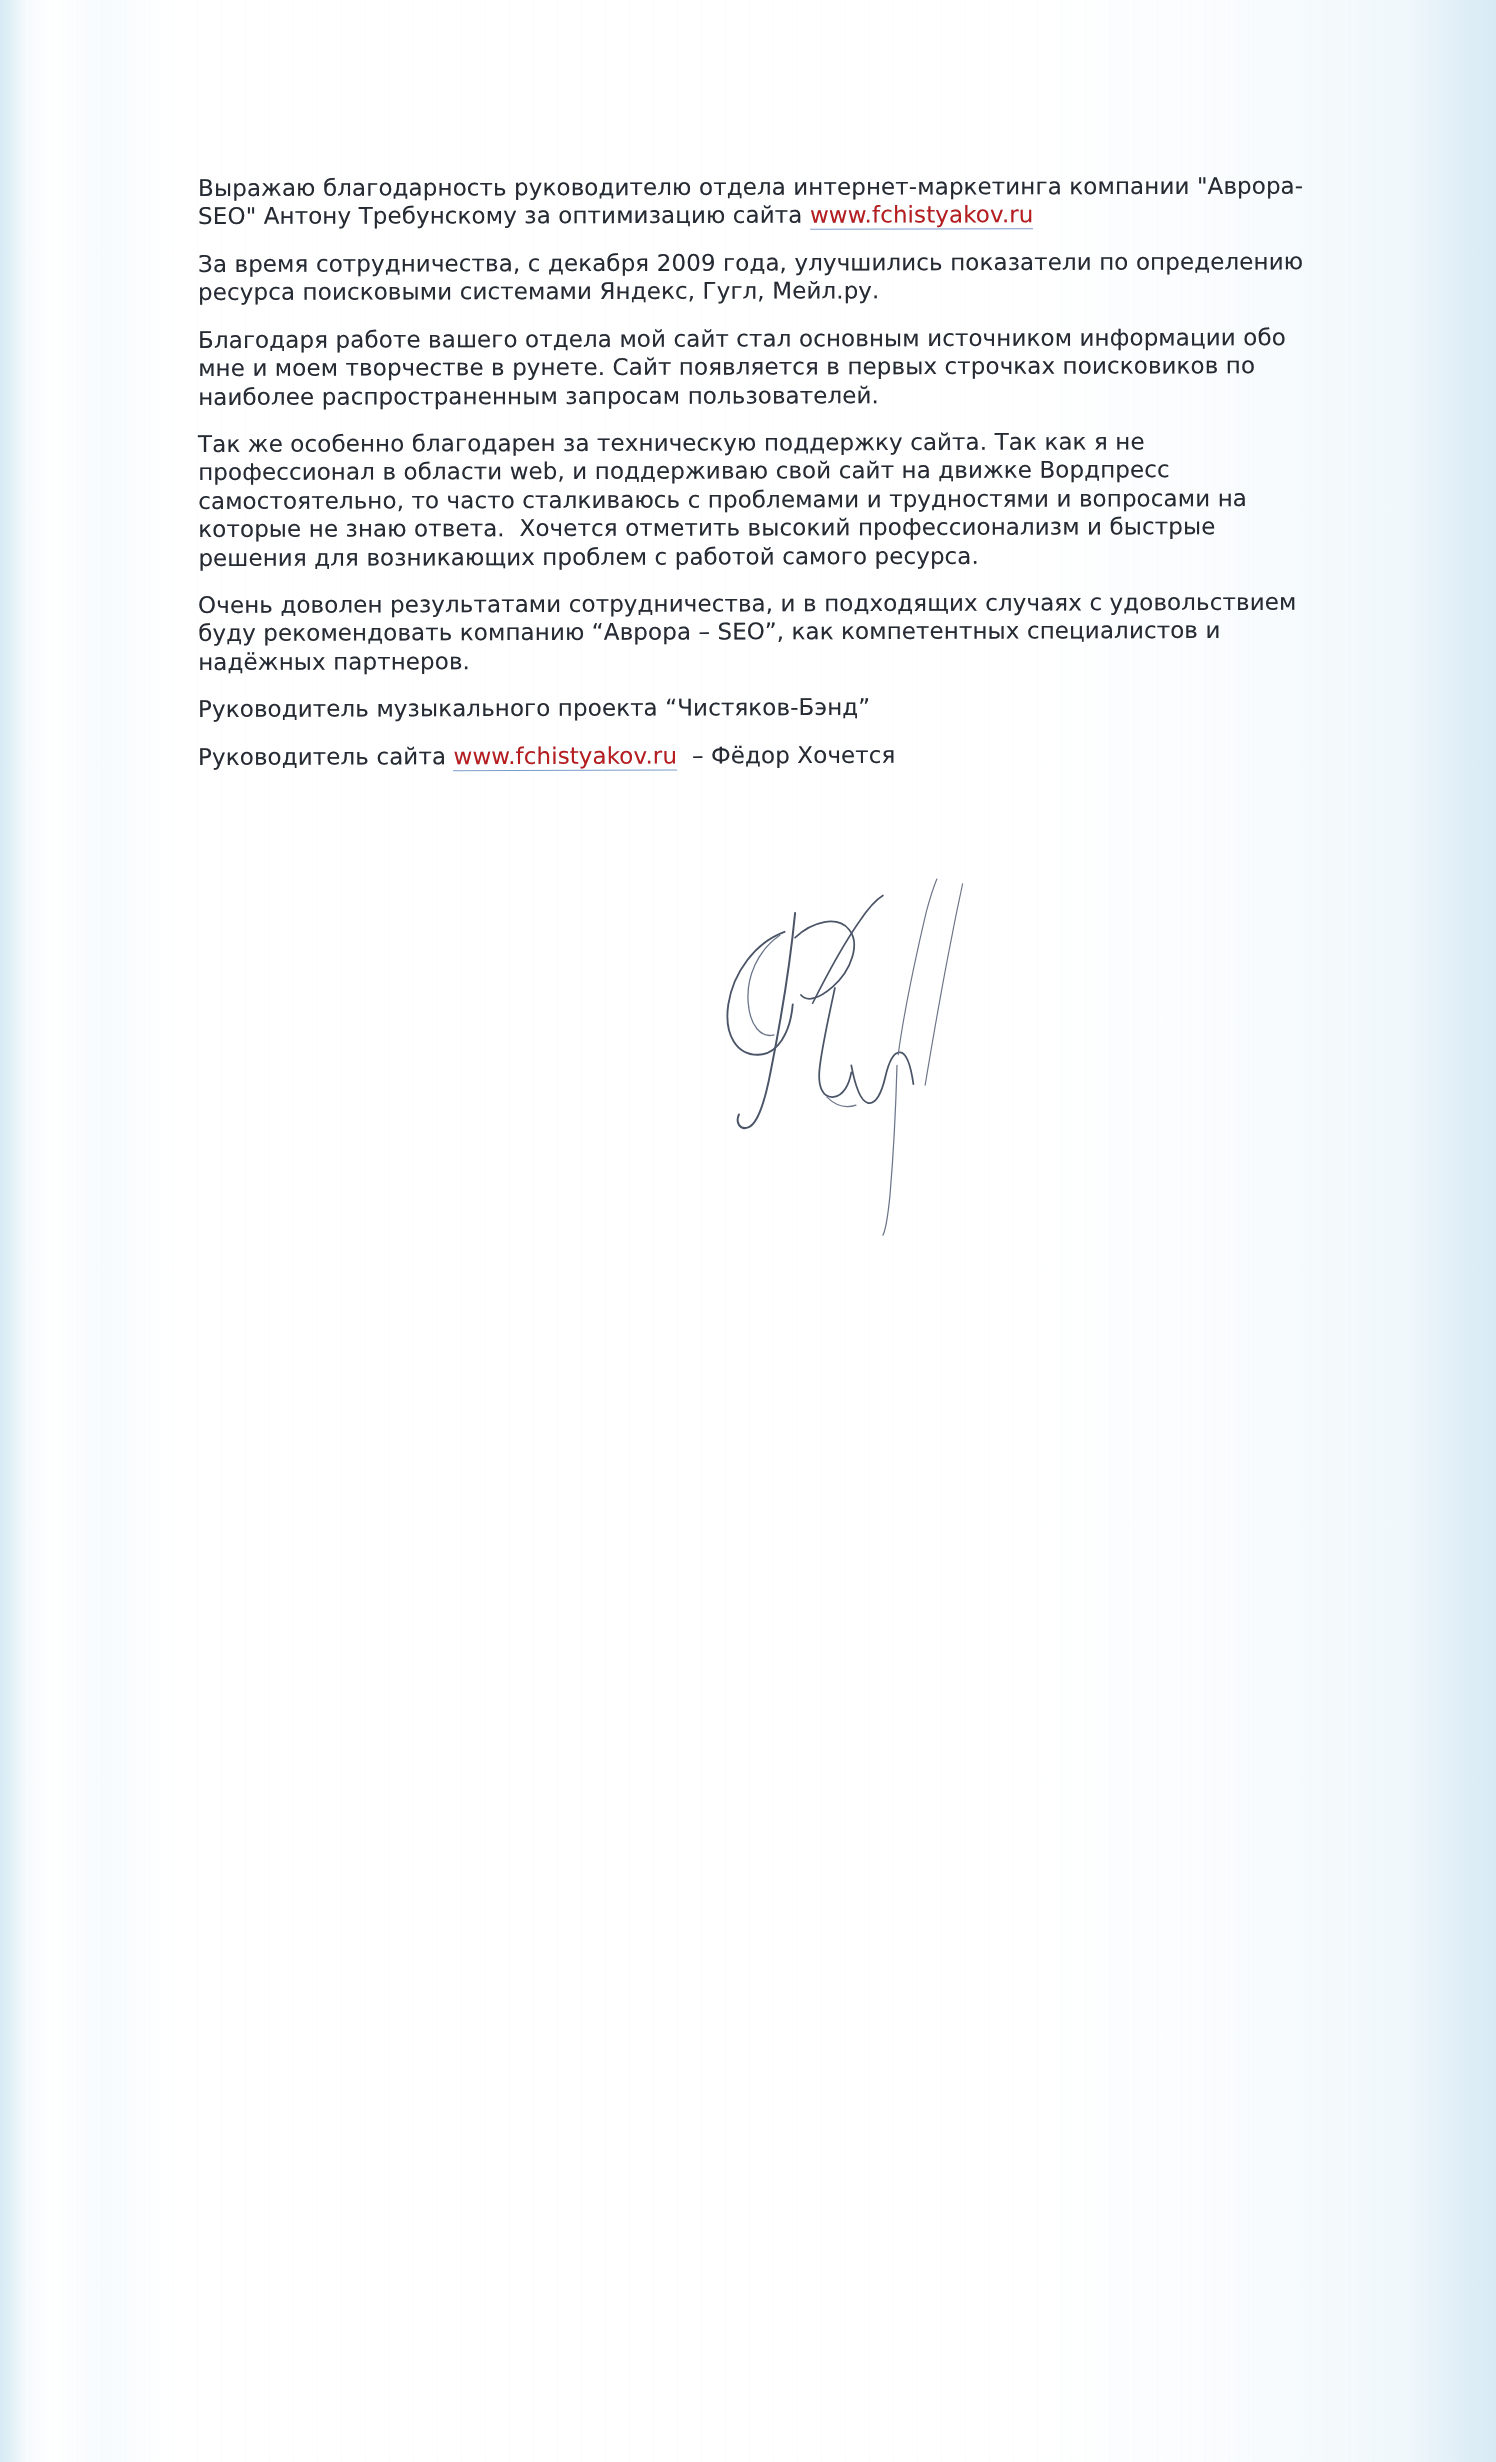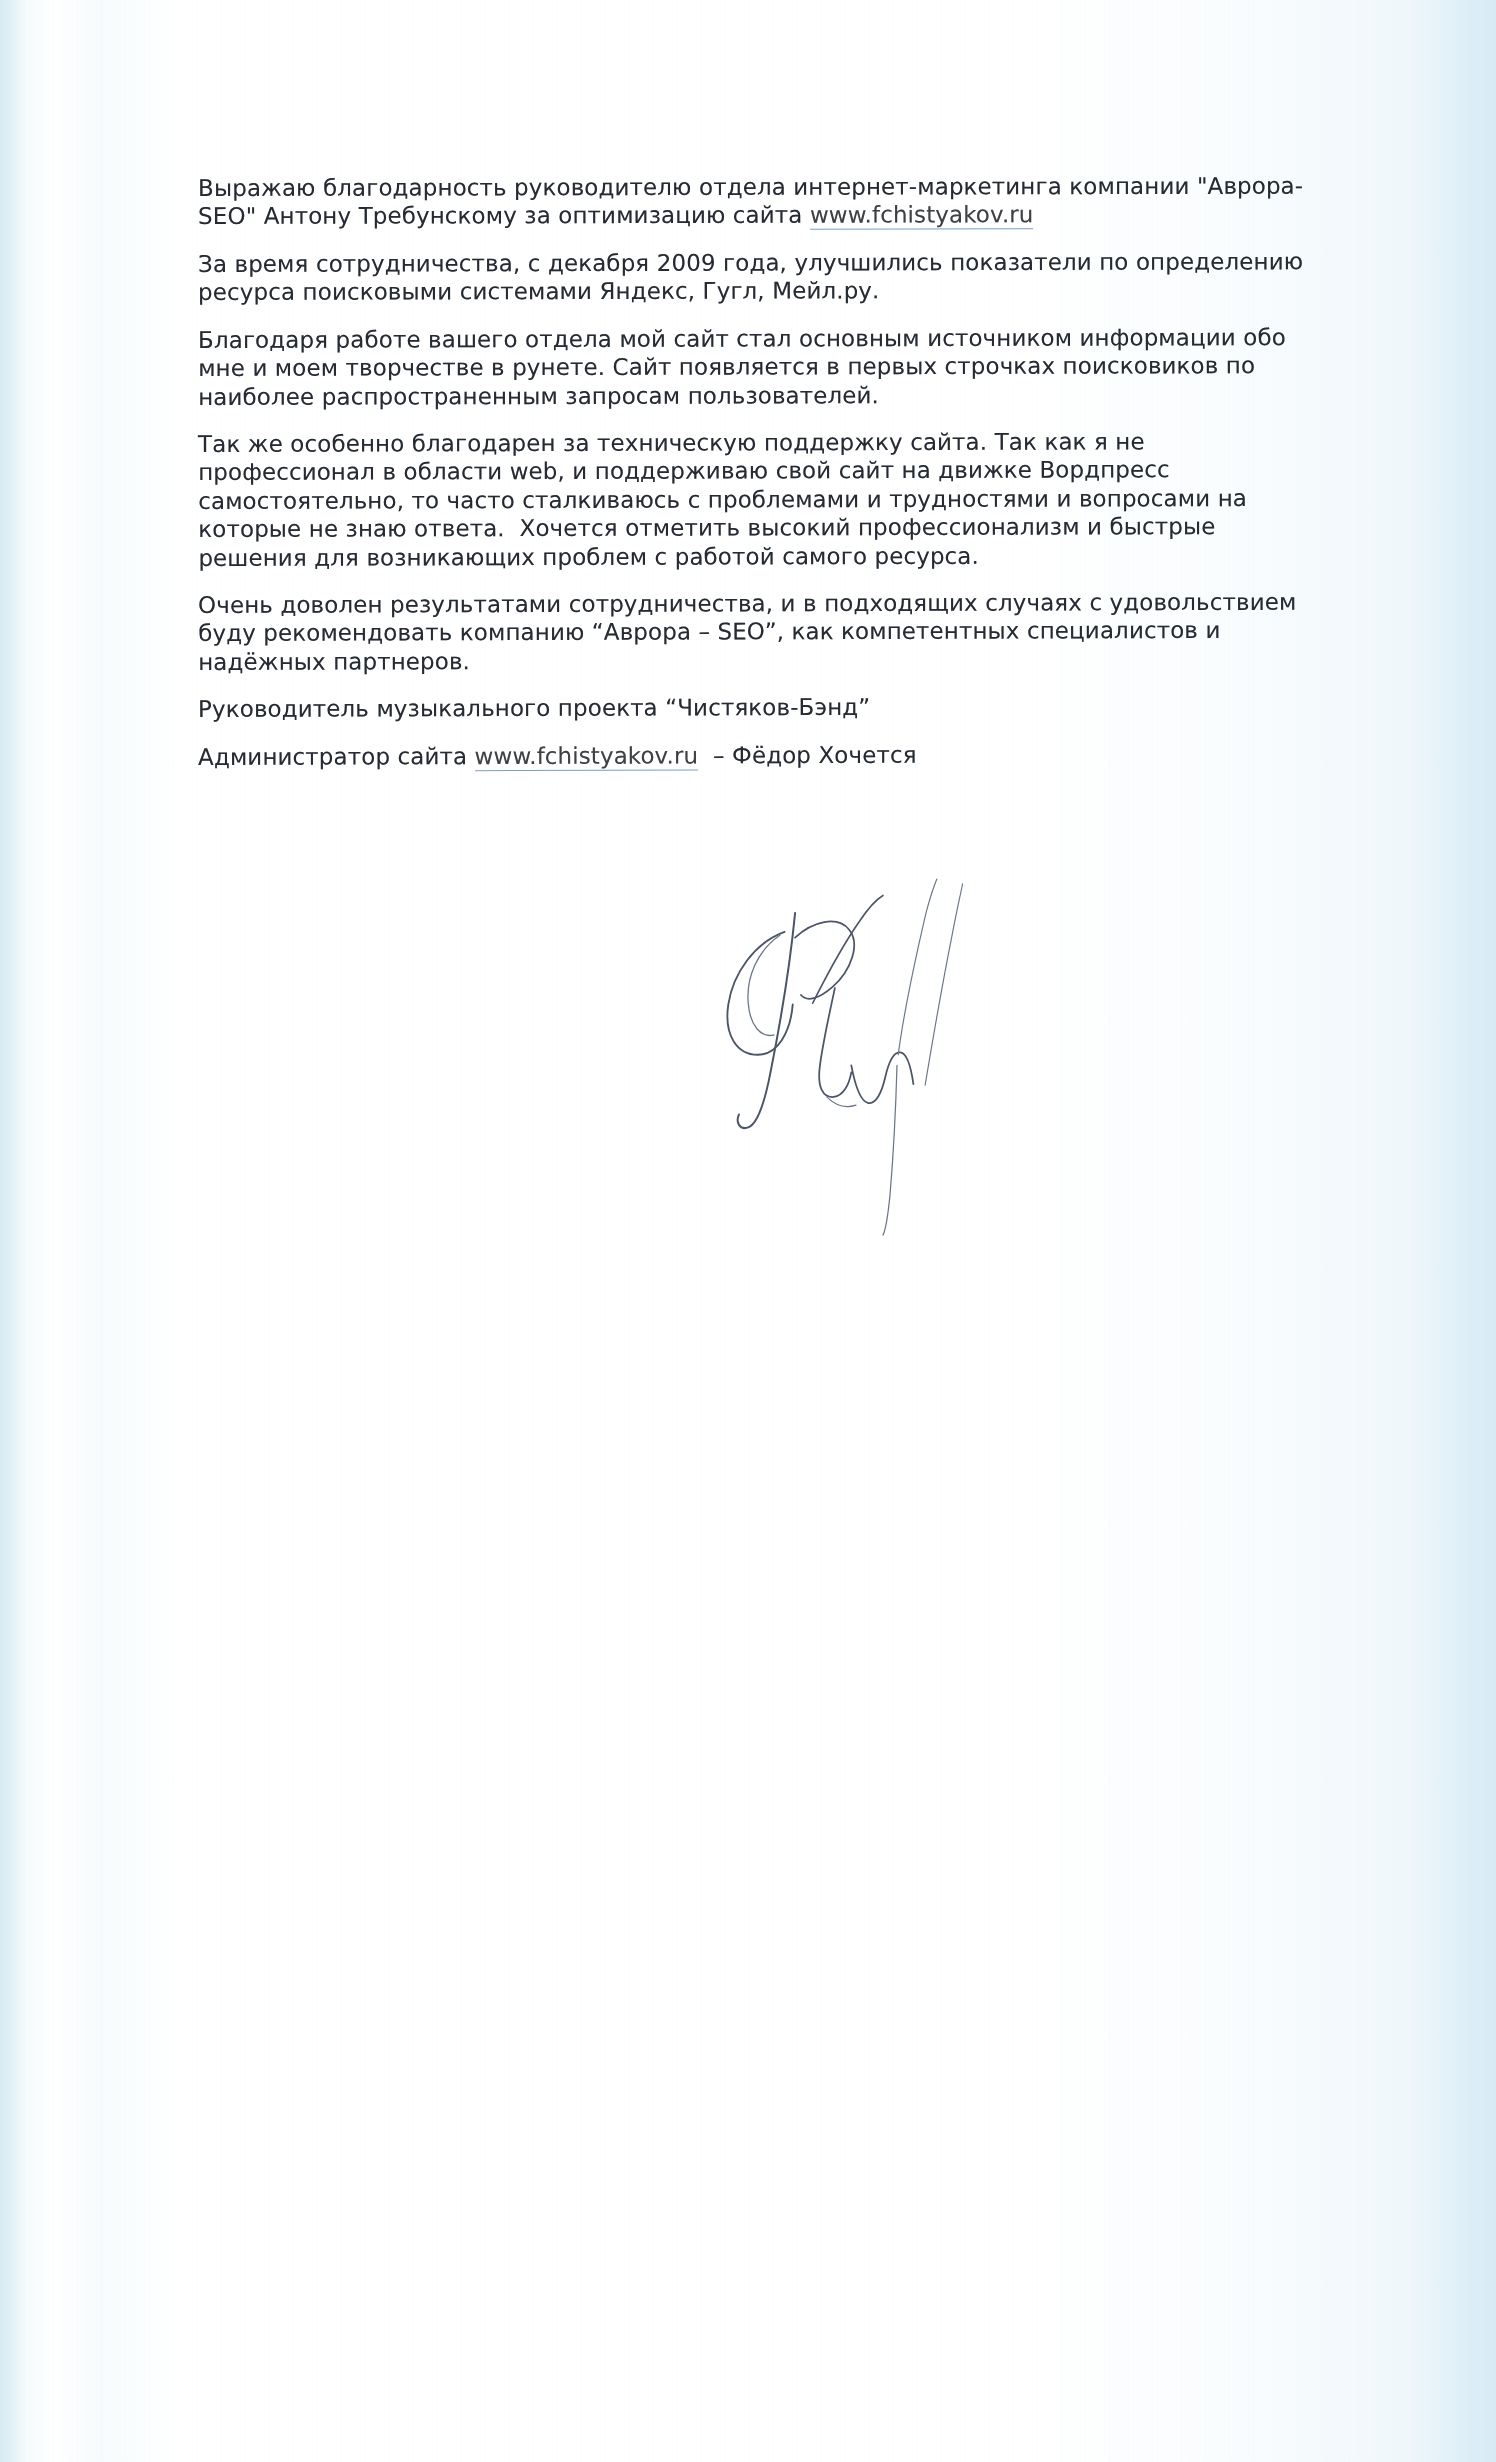--- a/index.html
+++ b/index.html
@@ -89,21 +89,21 @@
   
   .para.p1 { transform: rotate(-0.12deg); transform-origin: left top; }
   .para.p2 { transform: rotate(-0.14deg); transform-origin: left top; margin-top: 5.9px; }
   .para.p3 { transform: rotate(-0.15deg); transform-origin: left top; margin-top: 4.7px; }
   .para.p4 { transform: rotate(-0.16deg); transform-origin: left top; margin-top: 7px; }
   .para.p5 { transform: rotate(-0.17deg); transform-origin: left top; margin-top: 8.2px; }
   .para.p6 { transform: rotate(-0.18deg); transform-origin: left top; margin-top: 9.4px; }
   .para.p7 { transform: rotate(-0.18deg); transform-origin: left top; margin-top: 8.2px; }
 
   .link {
-    color: #404040;
+    color: #b91c1c;
     text-decoration: none;
     border-bottom: 1.2px solid #7b9cc9;
     padding-bottom: 0.6px;
     text-shadow: 0 0 0.5px rgba(95,130,184,0.4);
   }
 
   
   .signature {
     position: absolute;
     left: 692px;
@@ -132,21 +132,21 @@
   <div class="edge-shade-right"></div>
 
   <div class="letter">
 
     <p class="para p1"><span>Выражаю благодарность руководителю отдела интернет-маркетинга компании "Аврора-SEO" Антону Требунскому за оптимизацию сайта </span><a class="link" href="#">www.fchistyakov.ru</a></p>
     <p class="para p2"><span>За время сотрудничества, с декабря 2009 года, улучшились показатели по определению ресурса поисковыми системами Яндекс, Гугл, Мейл.ру.</span></p>
     <p class="para p3"><span>Благодаря работе вашего отдела мой сайт стал основным источником информации обо мне и моем творчестве в рунете. Сайт появляется в первых строчках поисковиков по наиболее распространенным запросам пользователей.</span></p>
     <p class="para p4"><span>Так же особенно благодарен за техническую поддержку сайта. Так как я не профессионал в области web, и поддерживаю свой сайт на движке Вордпресс самостоятельно, то часто сталкиваюсь с проблемами и трудностями и вопросами на которые не знаю ответа.  Хочется отметить высокий профессионализм и быстрые решения для возникающих проблем с работой самого ресурса.</span></p>
     <p class="para p5"><span>Очень доволен результатами сотрудничества, и в подходящих случаях с удовольствием буду рекомендовать компанию “Аврора – SEO”, как компетентных специалистов и надёжных партнеров.</span></p>
     <p class="para p6"><span>Руководитель музыкального проекта “Чистяков-Бэнд”</span></p>
-    <p class="para p7"><span>Администратор сайта </span><a class="link" href="#">www.fchistyakov.ru</a><span>  – Фёдор Хочется</span></p>
+    <p class="para p7"><span>Руководитель сайта </span><a class="link" href="#">www.fchistyakov.ru</a><span>  – Фёдор Хочется</span></p>
 
   </div>
 
   <div class="signature">
     <svg viewBox="0 0 560 640" xmlns="http://www.w3.org/2000/svg" aria-hidden="true">
 
       <path class="sig-stroke" stroke-width="3.2" d="M 158 90 C 108 108, 70 160, 62 214 C 54 268, 78 300, 112 300 C 146 300, 168 262, 172 214"></path>
 
       <path class="sig-stroke sig-thin" stroke-width="2.2" d="M 150 96 C 112 122, 92 168, 96 212 C 99 250, 118 272, 140 266"></path>
 

